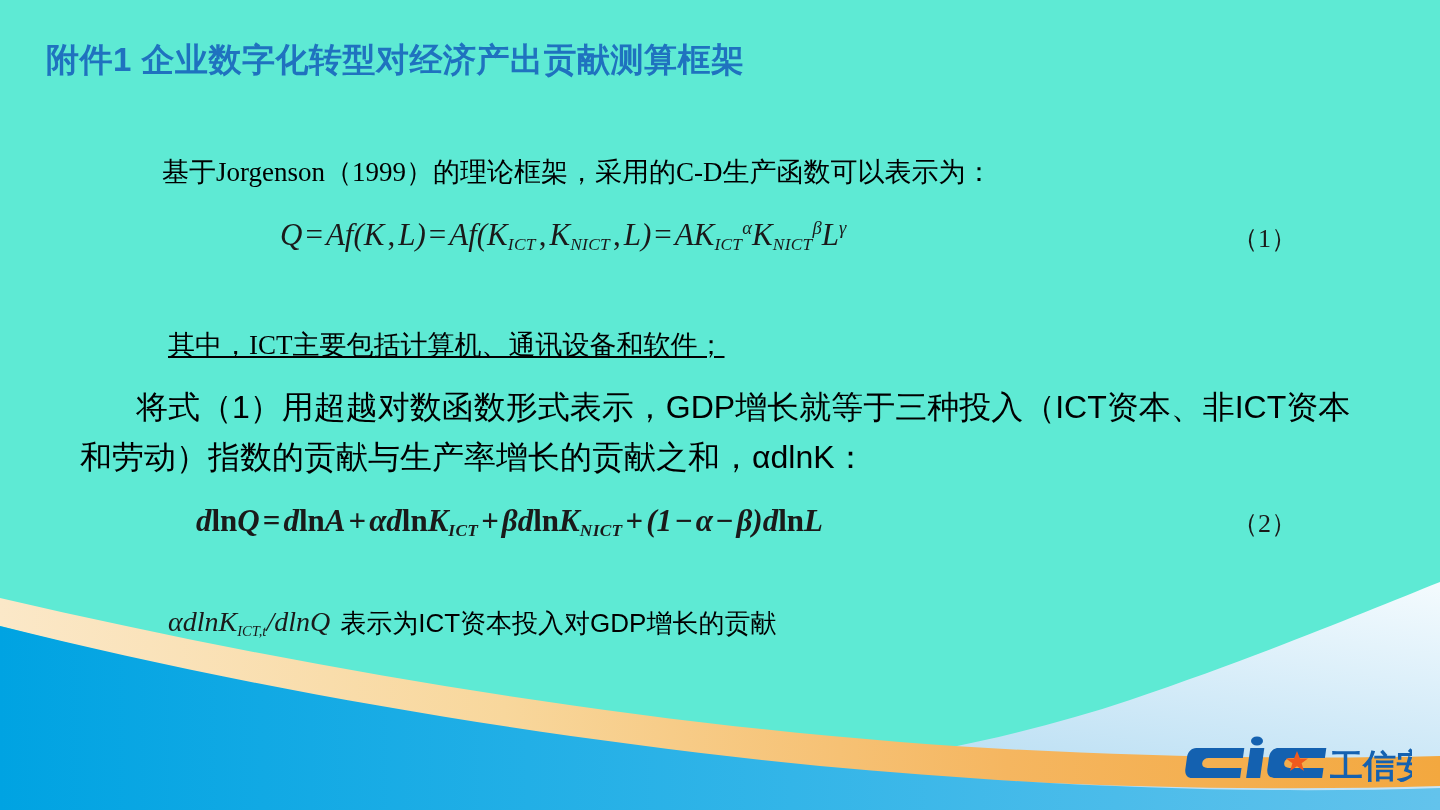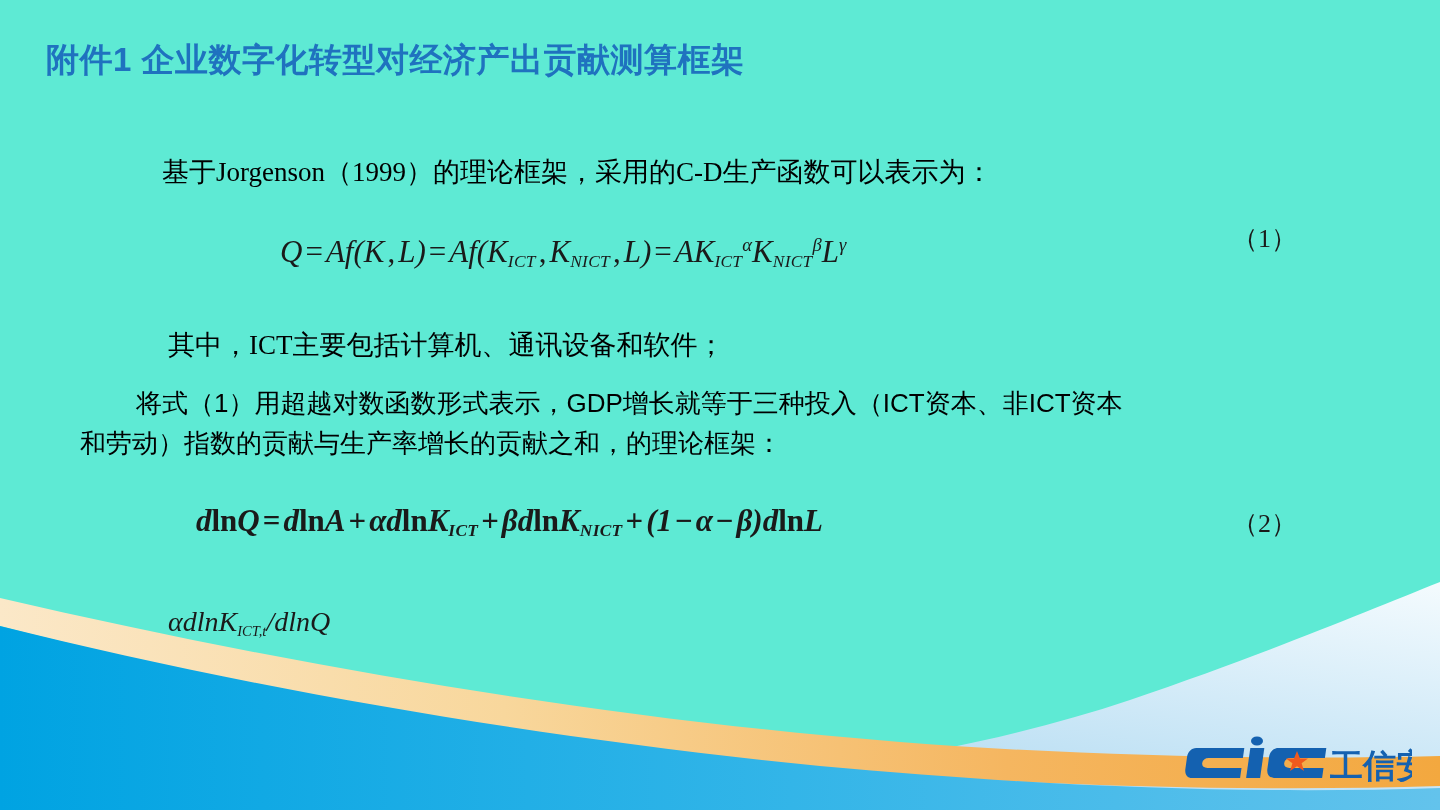--- a/index.html
+++ b/index.html
@@ -59,34 +59,35 @@
     color: #000000;
     font-size: 27px;
     line-height: 1.55;
     margin: 0;
   }
   .para.serif-cn {
     font-family: "Liberation Serif", "DejaVu Serif", serif;
   }
   .para.sans-cn {
     font-family: "Liberation Sans", "DejaVu Sans", sans-serif;
-    font-size: 26px;
+    font-size: 32px;
   }
   .p1 {
     position: absolute;
     left: 138px;
     top: 27px;
     white-space: nowrap;
     margin-left: 24px;
   }
   .p2 {
     position: absolute;
     left: 168px;
     top: 200px;
     white-space: nowrap;
+    text-decoration: underline;
   }
   .p3 {
     position: absolute;
     left: 136px;
     top: 258px;
     width: 1230px;
     text-align: justify;
     text-align-last: left;
   }
   .p3 .l2 { display: block; margin-left: -56px; }
@@ -114,21 +115,21 @@
   .eq-row.eq2 { top: 378px; }
 
   .eq {
     position: absolute;
     font-family: "Liberation Serif", "DejaVu Serif", serif;
     font-style: italic;
     font-size: 31px;
     color: #1a1a1a;
     white-space: nowrap;
   }
-  .eq1 .eq { left: 280px; margin-top: 17px; }
+  .eq1 .eq { left: 280px; }
   .eq2 .eq { left: 196px; font-weight: bold; }
 
   .eq .up {
     font-style: normal;
   }
   .eq .op {
     font-style: normal;
     padding: 0 3px;
   }
   .eq sub {
@@ -218,32 +219,33 @@
       <div class="eq">
         Q<span class="op">=</span>Af(K<span class="op">,</span>L)<span class="op">=</span>Af(K<sub>ICT</sub><span class="op">,</span>K<sub>NICT</sub><span class="op">,</span>L)<span class="op">=</span>AK<sub>ICT</sub><sup>α</sup>K<sub>NICT</sub><sup>β</sup>L<sup>γ</sup>
       </div>
       <div class="eq-num">（1）</div>
     </div>
 
     <p class="para serif-cn p2">其中，ICT主要包括计算机、通讯设备和软件；</p>
 
     <div class="para sans-cn p3">
       <span class="l1">将式（1）用超越对数函数形式表示，GDP增长就等于三种投入（ICT资本、非ICT资本</span>
-      <span class="l2">和劳动）指数的贡献与生产率增长的贡献之和，的理论框架：</span>
+      <span class="l2">和劳动）指数的贡献与生产率增长的贡献之和，αdlnK：</span>
     </div>
 
     <div class="eq-row eq2">
       <div class="eq">
         d<span class="up">ln</span>Q<span class="op">=</span>d<span class="up">ln</span>A<span class="op">+</span>αd<span class="up">ln</span>K<sub>ICT</sub><span class="op">+</span>βd<span class="up">ln</span>K<sub>NICT</sub><span class="op">+</span>(1<span class="op">−</span>α<span class="op">−</span>β)d<span class="up">ln</span>L
       </div>
       <div class="eq-num">（2）</div>
     </div>
 
     <div class="para p4">
       <span class="inline-math"><span>αdlnK</span><sub>ICT,t</sub><span>/dlnQ</span></span>
+      <span class="tail">表示为ICT资本投入对GDP增长的贡献</span>
     </div>
 
   </div>
 
   <div class="logo">
     <svg width="228" height="52" viewBox="0 0 228 52">
 
       <path d="M8,12 H56 V22 H22 C18,22 16,24 16,27 C16,30 18,32 22,32 H56 V42 H8 C3,42 0,38 0,33 V21 C0,16 3,12 8,12 Z" fill="#1461b0" transform="skewX(-8) translate(6,0)"></path>
 
       <path d="M62,12 H76 V42 H62 Z" fill="#1461b0" transform="skewX(-8) translate(6,0)"></path>

